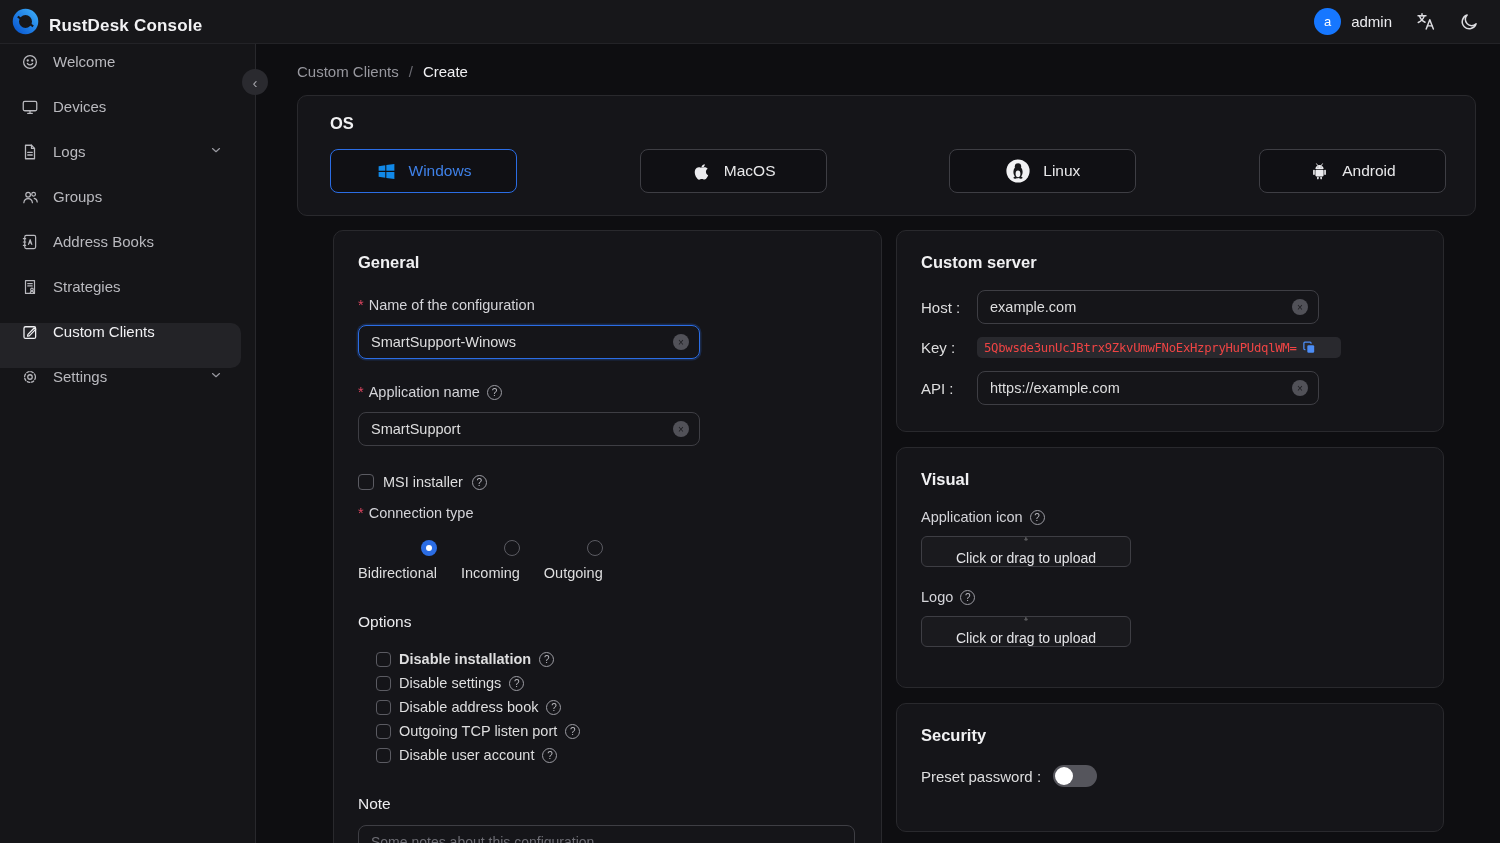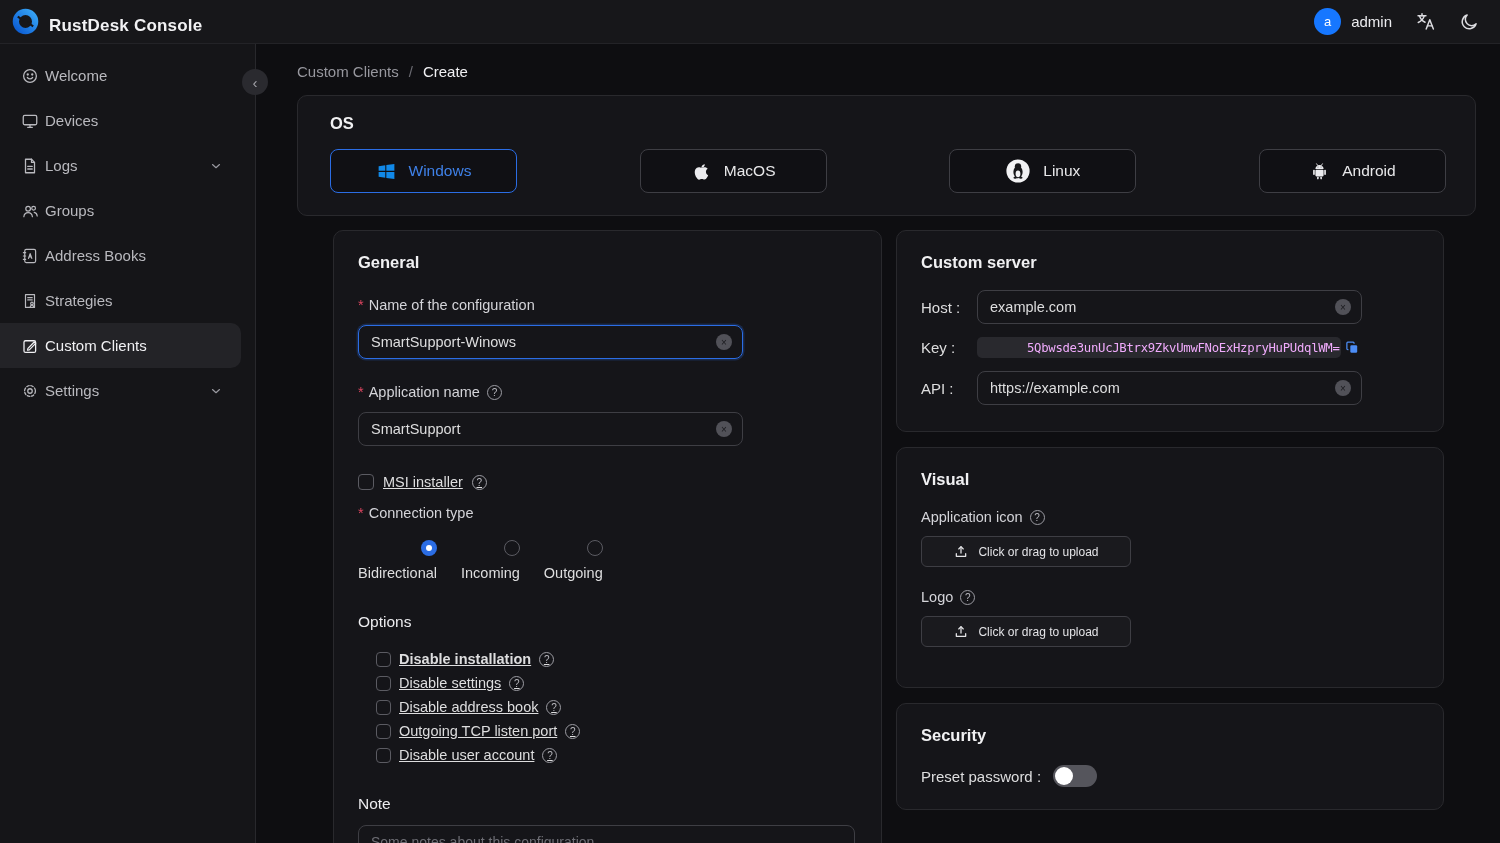--- a/index.html
+++ b/index.html
@@ -16,21 +16,21 @@
   .avatar { width:27px; height:27px; border-radius:50%; background:#1677ff; color:#fff;
     font-size:13px; display:flex; align-items:center; justify-content:center; }
   .user-name { font-size:15px; color:#ececef; }
   .icon-btn { width:22px; height:22px; color:#dcdce0; display:flex; align-items:center;
     justify-content:center; cursor:pointer; }
 
   
   .shell { display:flex; height:799px; }
   .sidebar { width:256px; background:#151518; border-right:1px solid #28282c;
     padding-top:9px; position:relative; flex-shrink:0; }
-  .side-item { height:45px; display:flex; align-items:center; gap:6px;
+  .side-item { height:45px; display:flex; align-items:flex-start; gap:14px;
     padding-left:21px; color:#b9b9be; font-size:15px; cursor:pointer;
     margin-right:14px; border-radius:0 10px 10px 0; position:relative; }
   .side-item svg { flex-shrink:0; }
   .side-item.active { background:#232327; color:#f0f0f3; }
   .side-chev { margin-left:auto; margin-right:18px; color:#9a9aa1; display:flex; }
   .collapse-btn { position:absolute; top:25px; right:-13px; width:26px; height:26px;
     border-radius:50%; background:#2a2a2f; color:#a2a2a8; font-size:15px; line-height:1;
     display:flex; align-items:center; justify-content:center; cursor:pointer; z-index:5; }
 
   .main { flex:1; padding:15px 24px 0 41px; overflow:hidden; }
@@ -55,33 +55,33 @@
   .grid2 { margin:14px 0 0 36px; width:1111px; display:flex; gap:14px; align-items:flex-start; }
   .col-left { width:549px; }
   .col-right { width:548px; display:flex; flex-direction:column; gap:15px; }
 
   .form-card { padding:22px 24px; }
   .general-card { height:840px; }
 
   .field-label { display:flex; align-items:center; gap:7px; font-size:14.5px;
     color:#d4d4d9; margin-top:25px; }
   .req { color:#dd4560; margin-right:-2px; }
-  .text-input { margin-top:12px; width:385px; height:34px; border:1px solid #3e3e44;
+  .text-input { margin-top:12px; width:342px; height:34px; border:1px solid #3e3e44;
     border-radius:8px; background:transparent; display:flex; align-items:center;
     padding:0 10px 0 12px; gap:8px; }
   .text-input.focused { border-color:#2b6de4; box-shadow:0 0 0 1.5px rgba(43,109,228,.25); }
   .text-input input { flex:1; background:transparent; border:none; outline:none;
     color:#dededf; font-size:14.5px; font-family:"Liberation Sans", sans-serif; }
   .clear-ic { width:16px; height:16px; border-radius:50%; background:#515158; color:#1a1a1e;
     font-size:10px; display:flex; align-items:center; justify-content:center; cursor:pointer; flex-shrink:0; }
   .help-ic { width:15px; height:15px; border-radius:50%; border:1.4px solid #9b9ba2;
     color:#b9b9bf; font-size:10px; display:flex; align-items:center; justify-content:center;
     cursor:pointer; flex-shrink:0; }
 
-  .check-row { display:flex; align-items:center; gap:9px; font-size:14.5px; color:#dededf;text-decoration:underline; }
+  .check-row { display:flex; align-items:center; gap:9px; font-size:14.5px; color:#dededf; }
   .checkbox { width:16px; height:16px; border:1.6px solid #5b5b62; border-radius:4px;
     background:transparent; cursor:pointer; flex-shrink:0; }
   .msi-row { margin-top:28px; }
 
   .radio-row { display:flex; align-items:center; gap:24px; margin-top:19px; }
   .radio-opt { display:flex; align-items:flex-end; gap:9px; font-size:14.5px; color:#dededf; cursor:pointer;flex-direction:column; }
   .radio { width:16px; height:16px; border-radius:50%; border:1.6px solid #5b5b62; position:relative; }
   .radio.on { border:none; background:#2b6de4; }
   .radio.on::after { content:""; position:absolute; width:6px; height:6px; background:#fff;
     border-radius:50%; top:5px; left:5px; }
@@ -96,28 +96,28 @@
     border:1px solid #3e3e44; border-radius:8px; padding:8px 12px; color:#dededf;
     font-size:14px; font-family:"Liberation Sans", sans-serif; resize:none; outline:none; }
   .note-area::placeholder { color:#6e6e75; }
 
   
   .srv-grid { display:grid; grid-template-columns:56px auto; row-gap:13px;
     align-items:center; margin-top:18px; }
   .srv-label { font-size:15px; color:#dededf; }
   .key-chip { width:364px; background:#29292e; border-radius:5px; padding:3px 7px;
     display:flex; align-items:center; gap:5px; }
-  .key-text { font-family:"DejaVu Sans Mono", monospace; font-size:12.3px; color:#f0abfc;
-    white-space:nowrap; letter-spacing:-0.3px;margin-left:43px; }
+  .key-text { font-family:"DejaVu Sans Mono", monospace; font-size:12.3px; color:#ef4444;
+    white-space:nowrap; letter-spacing:-0.3px; }
   .copy-ic { cursor:pointer; display:flex; flex-shrink:0; }
 
   
   .upload-btn { margin-top:11px; width:210px; height:31px; border:1px solid #3e3e44;
     border-radius:6px; background:#1a1a1e; display:flex; align-items:center; justify-content:center;
-    gap:9px; font-size:12px; color:#e4e4e7; cursor:pointer; }
+    gap:9px; font-size:14px; color:#e4e4e7; cursor:pointer;flex-direction:column; }
   .vis-label { margin-top:22px; }
   .vis-label.first { margin-top:20px; }
 
   
   .sec-row { display:flex; align-items:center; gap:12px; margin-top:20px; font-size:15px; color:#dededf; }
   .toggle { width:44px; height:22px; border-radius:11px; background:#55555c; position:relative; cursor:pointer; }
   .toggle .knob { position:absolute; top:2px; left:2px; width:18px; height:18px;
     border-radius:50%; background:#fff; }
 </style>
 </head>
@@ -442,21 +442,21 @@
           <div class="upload-btn">
             <svg width="16" height="16" viewBox="0 0 24 24" fill="none" stroke="currentColor" stroke-width="1.9" stroke-linecap="round" stroke-linejoin="round">
               <path d="M12 13.5V4.5"></path>
                 <path d="M8.6 7.4 12 4l3.4 3.4"></path>
                 <path d="M5 14.5v4h14v-4"></path>
             </svg>
             <span>Click or drag to upload</span>
           </div>
         </div>
 
-        <div class="card form-card" style="padding-bottom:22px">
+        <div class="card form-card" style="padding-bottom:44px">
           <div class="card-title">Security</div>
           <div class="sec-row">
             <span>Preset password :</span>
             <div class="toggle">
               <div class="knob"></div>
             </div>
           </div>
         </div>
       </div>
     </div>

